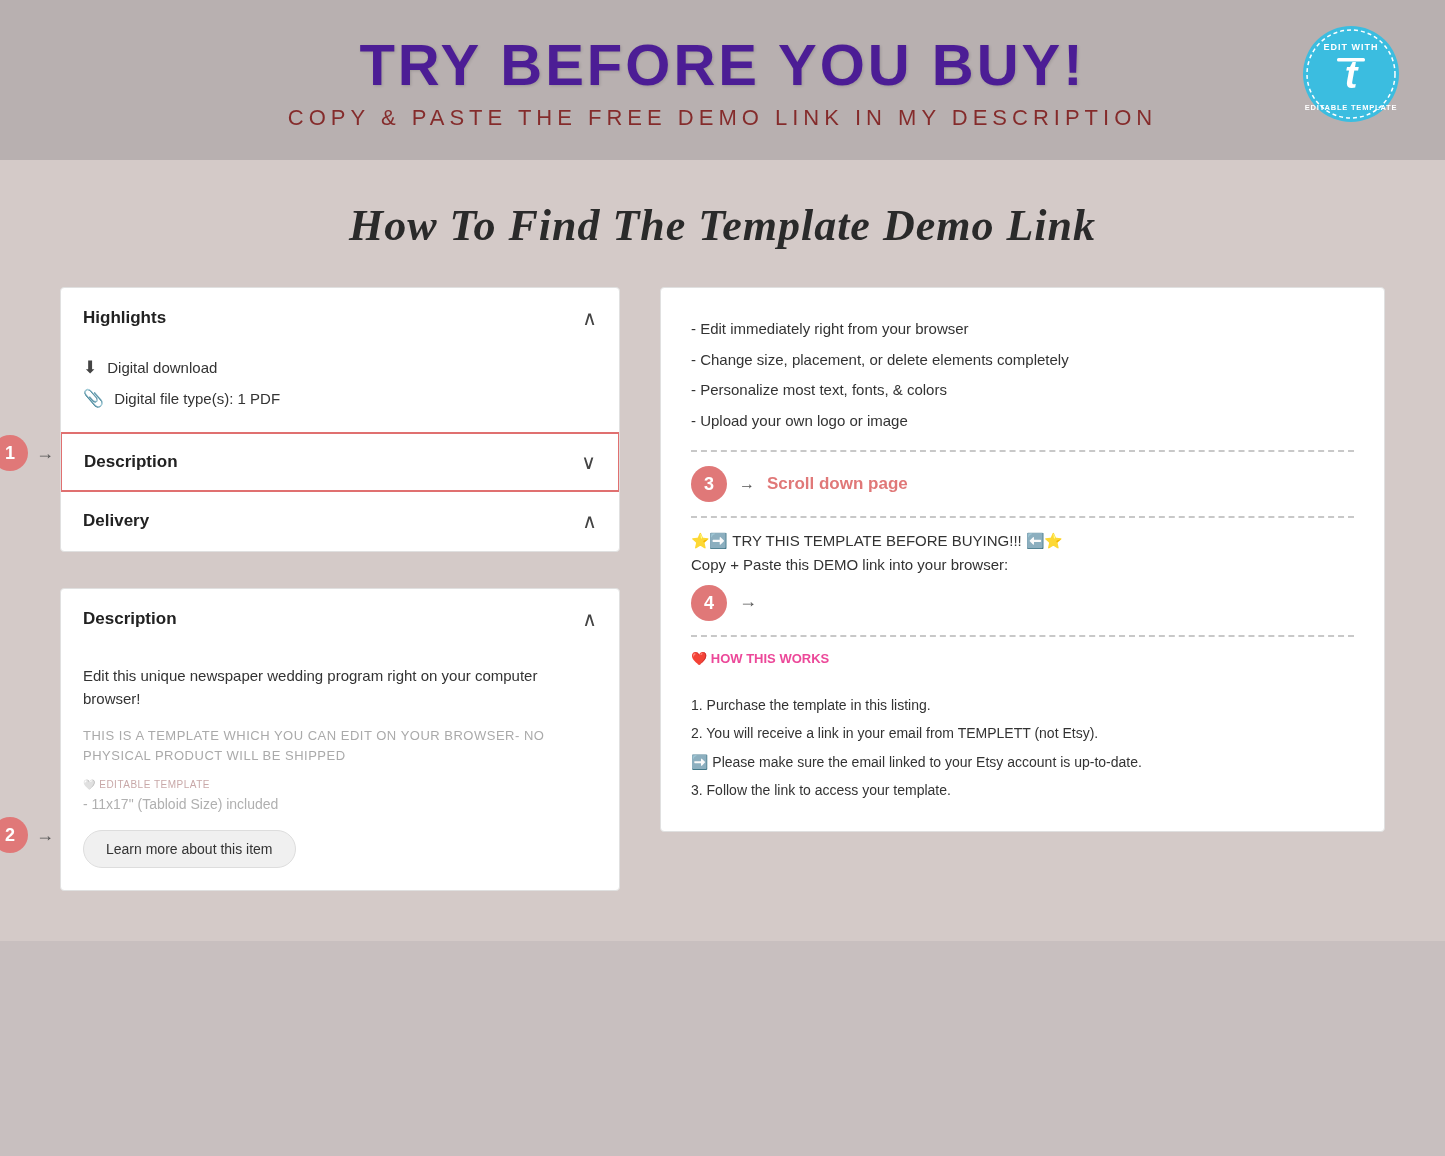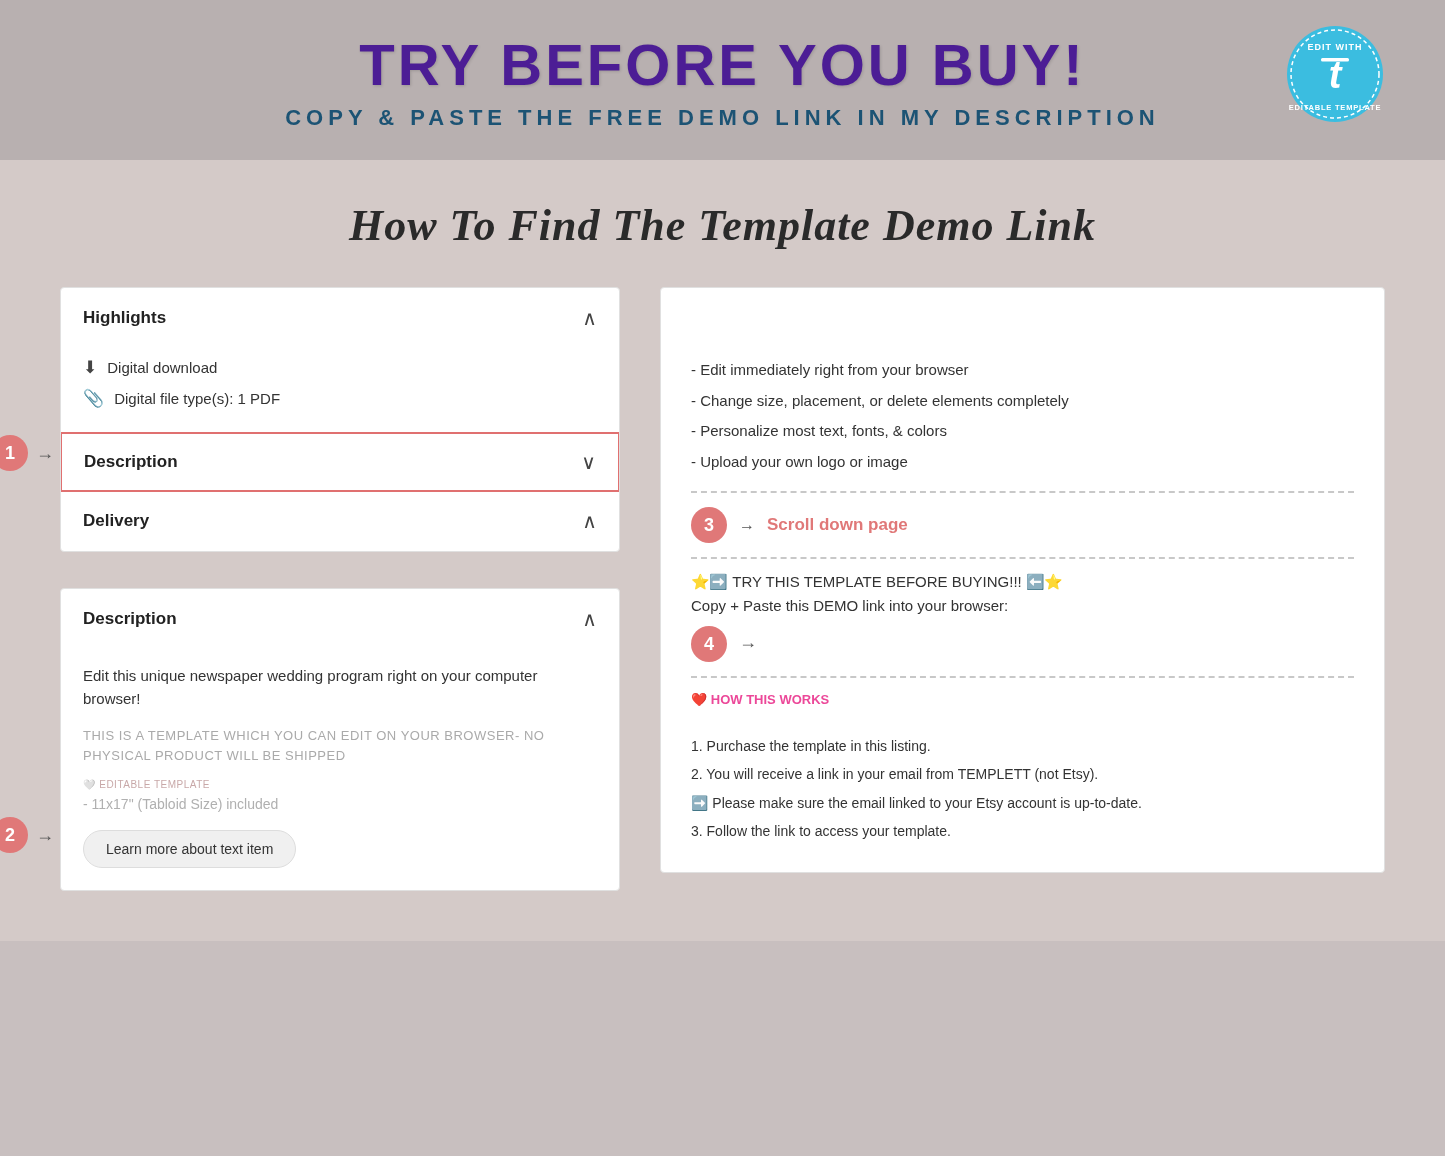--- a/index.html
+++ b/index.html
@@ -28,30 +28,30 @@
       font-size: 58px;
       font-weight: 900;
       color: #4c1d95;
       letter-spacing: 3px;
       text-transform: uppercase;
       line-height: 1.1;
       text-shadow: 1px 1px 3px rgba(0,0,0,0.15);
     }
     .banner-subtitle {
       font-size: 22px;
-      font-weight: 700;
-      color: #0c4a6e;
+      font-weight: 400;
+      color: #7f1d1d;
       letter-spacing: 5px;
       text-transform: uppercase;
       margin-top: 8px;
       opacity: 0.9;
     }
     .templett-badge {
       position: absolute;
-      right: 60px;
+      right: 44px;
       top: 24px;
       width: 100px;
       height: 100px;
     }
 
     
     .main-content {
       background: #d4cac8;
       padding: 40px 60px 50px 60px;
     }
@@ -217,21 +217,20 @@
     .right-panel {
       background: #fff;
       border-radius: 4px;
       border: 1px solid #e0e0e0;
       padding: 26px 30px;
     }
 
     .feature-list {
       list-style: none;
       margin-bottom: 0;
-      margin-top: 41px;
     }
     .feature-list li {
       font-size: 15px;
       color: #333;
       padding: 4px 0;
       line-height: 1.5;
     }
 
     .divider-dashed {
       border: none;
@@ -379,21 +378,21 @@
           <div class="panel-header">
             <span class="panel-header-title">Description</span>
             <span class="panel-chevron">∧</span>
           </div>
           <div class="description-body">
             <p class="desc-main-text">Edit this unique newspaper wedding program right on your computer browser!</p>
             <p class="desc-template-warning">THIS IS A TEMPLATE WHICH YOU CAN EDIT ON YOUR BROWSER- NO PHYSICAL PRODUCT WILL BE SHIPPED</p>
             <p class="desc-editable">🤍 EDITABLE TEMPLATE</p>
             <p class="desc-size">- 11x17" (Tabloid Size) included</p>
             <div class="learn-more-row">
-              <button class="learn-more-btn">Learn more about text item</button>
+              <button class="learn-more-btn">Learn more about this item</button>
             </div>
           </div>
         </div>
 
         <div style="position:absolute; bottom:38px; left:-68px; display:flex; align-items:center; gap:8px;">
           <span class="step-circle">2</span>
           <span class="step-arrow">→</span>
         </div>
       </div>
 

